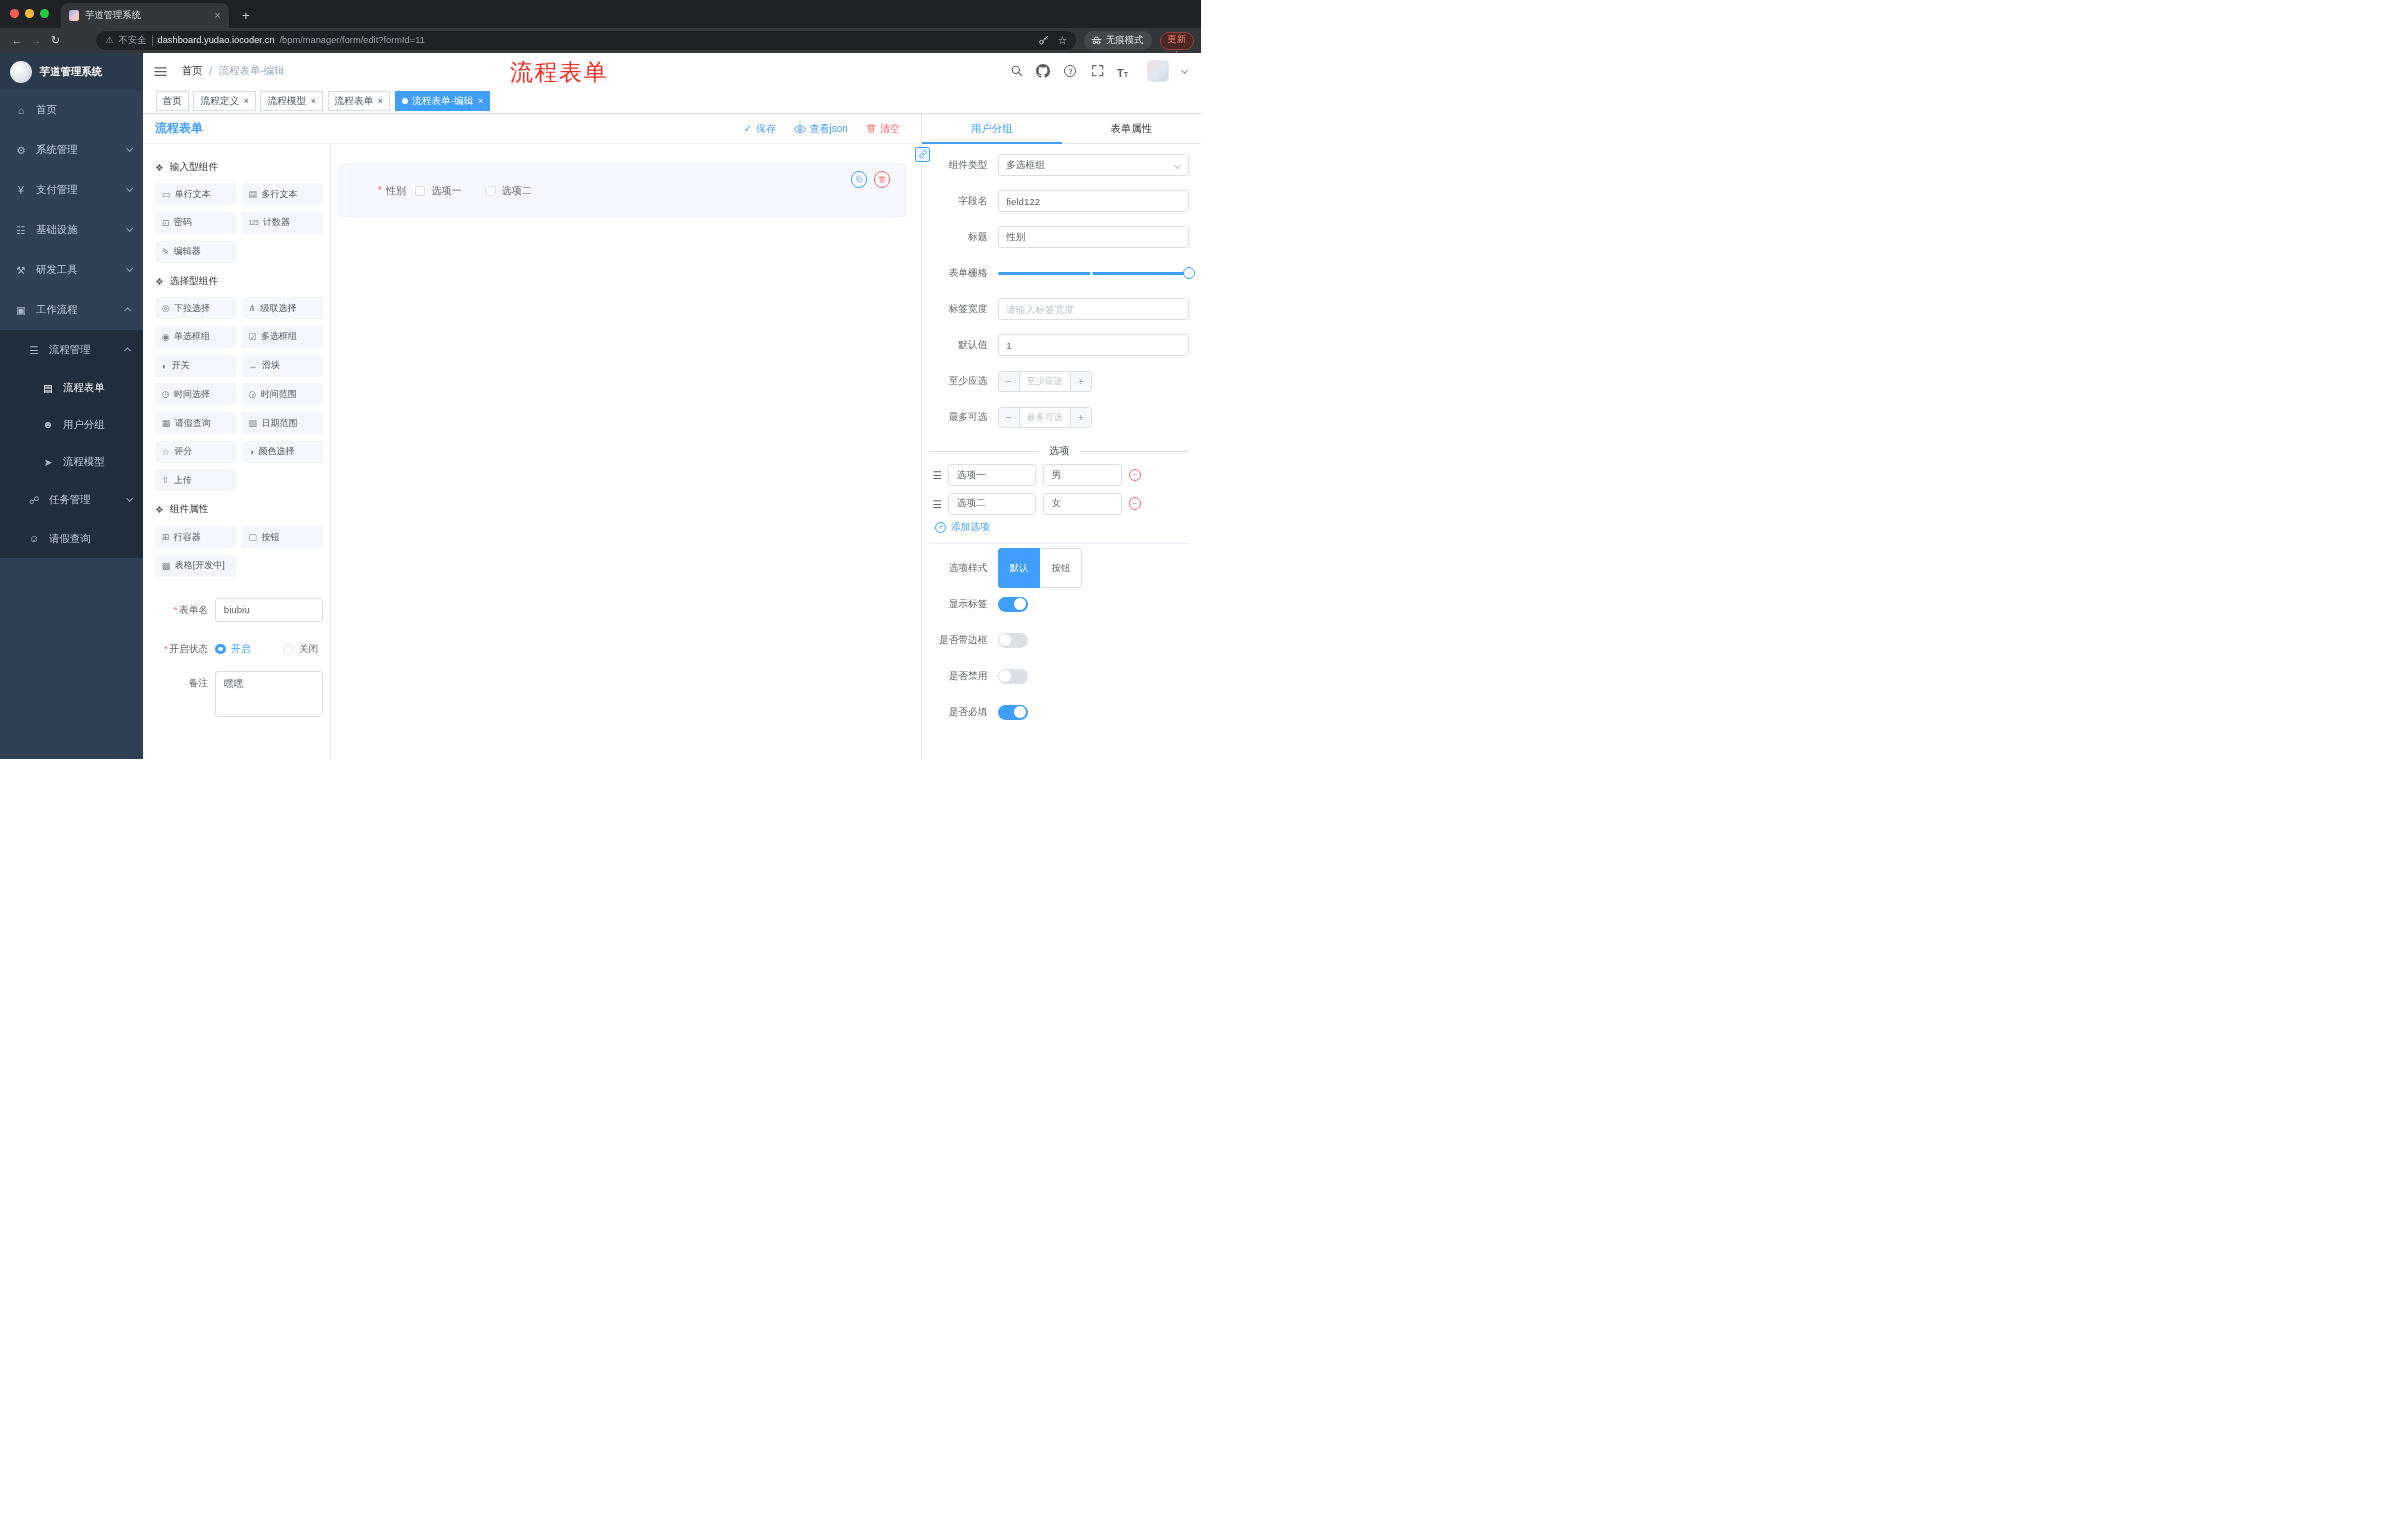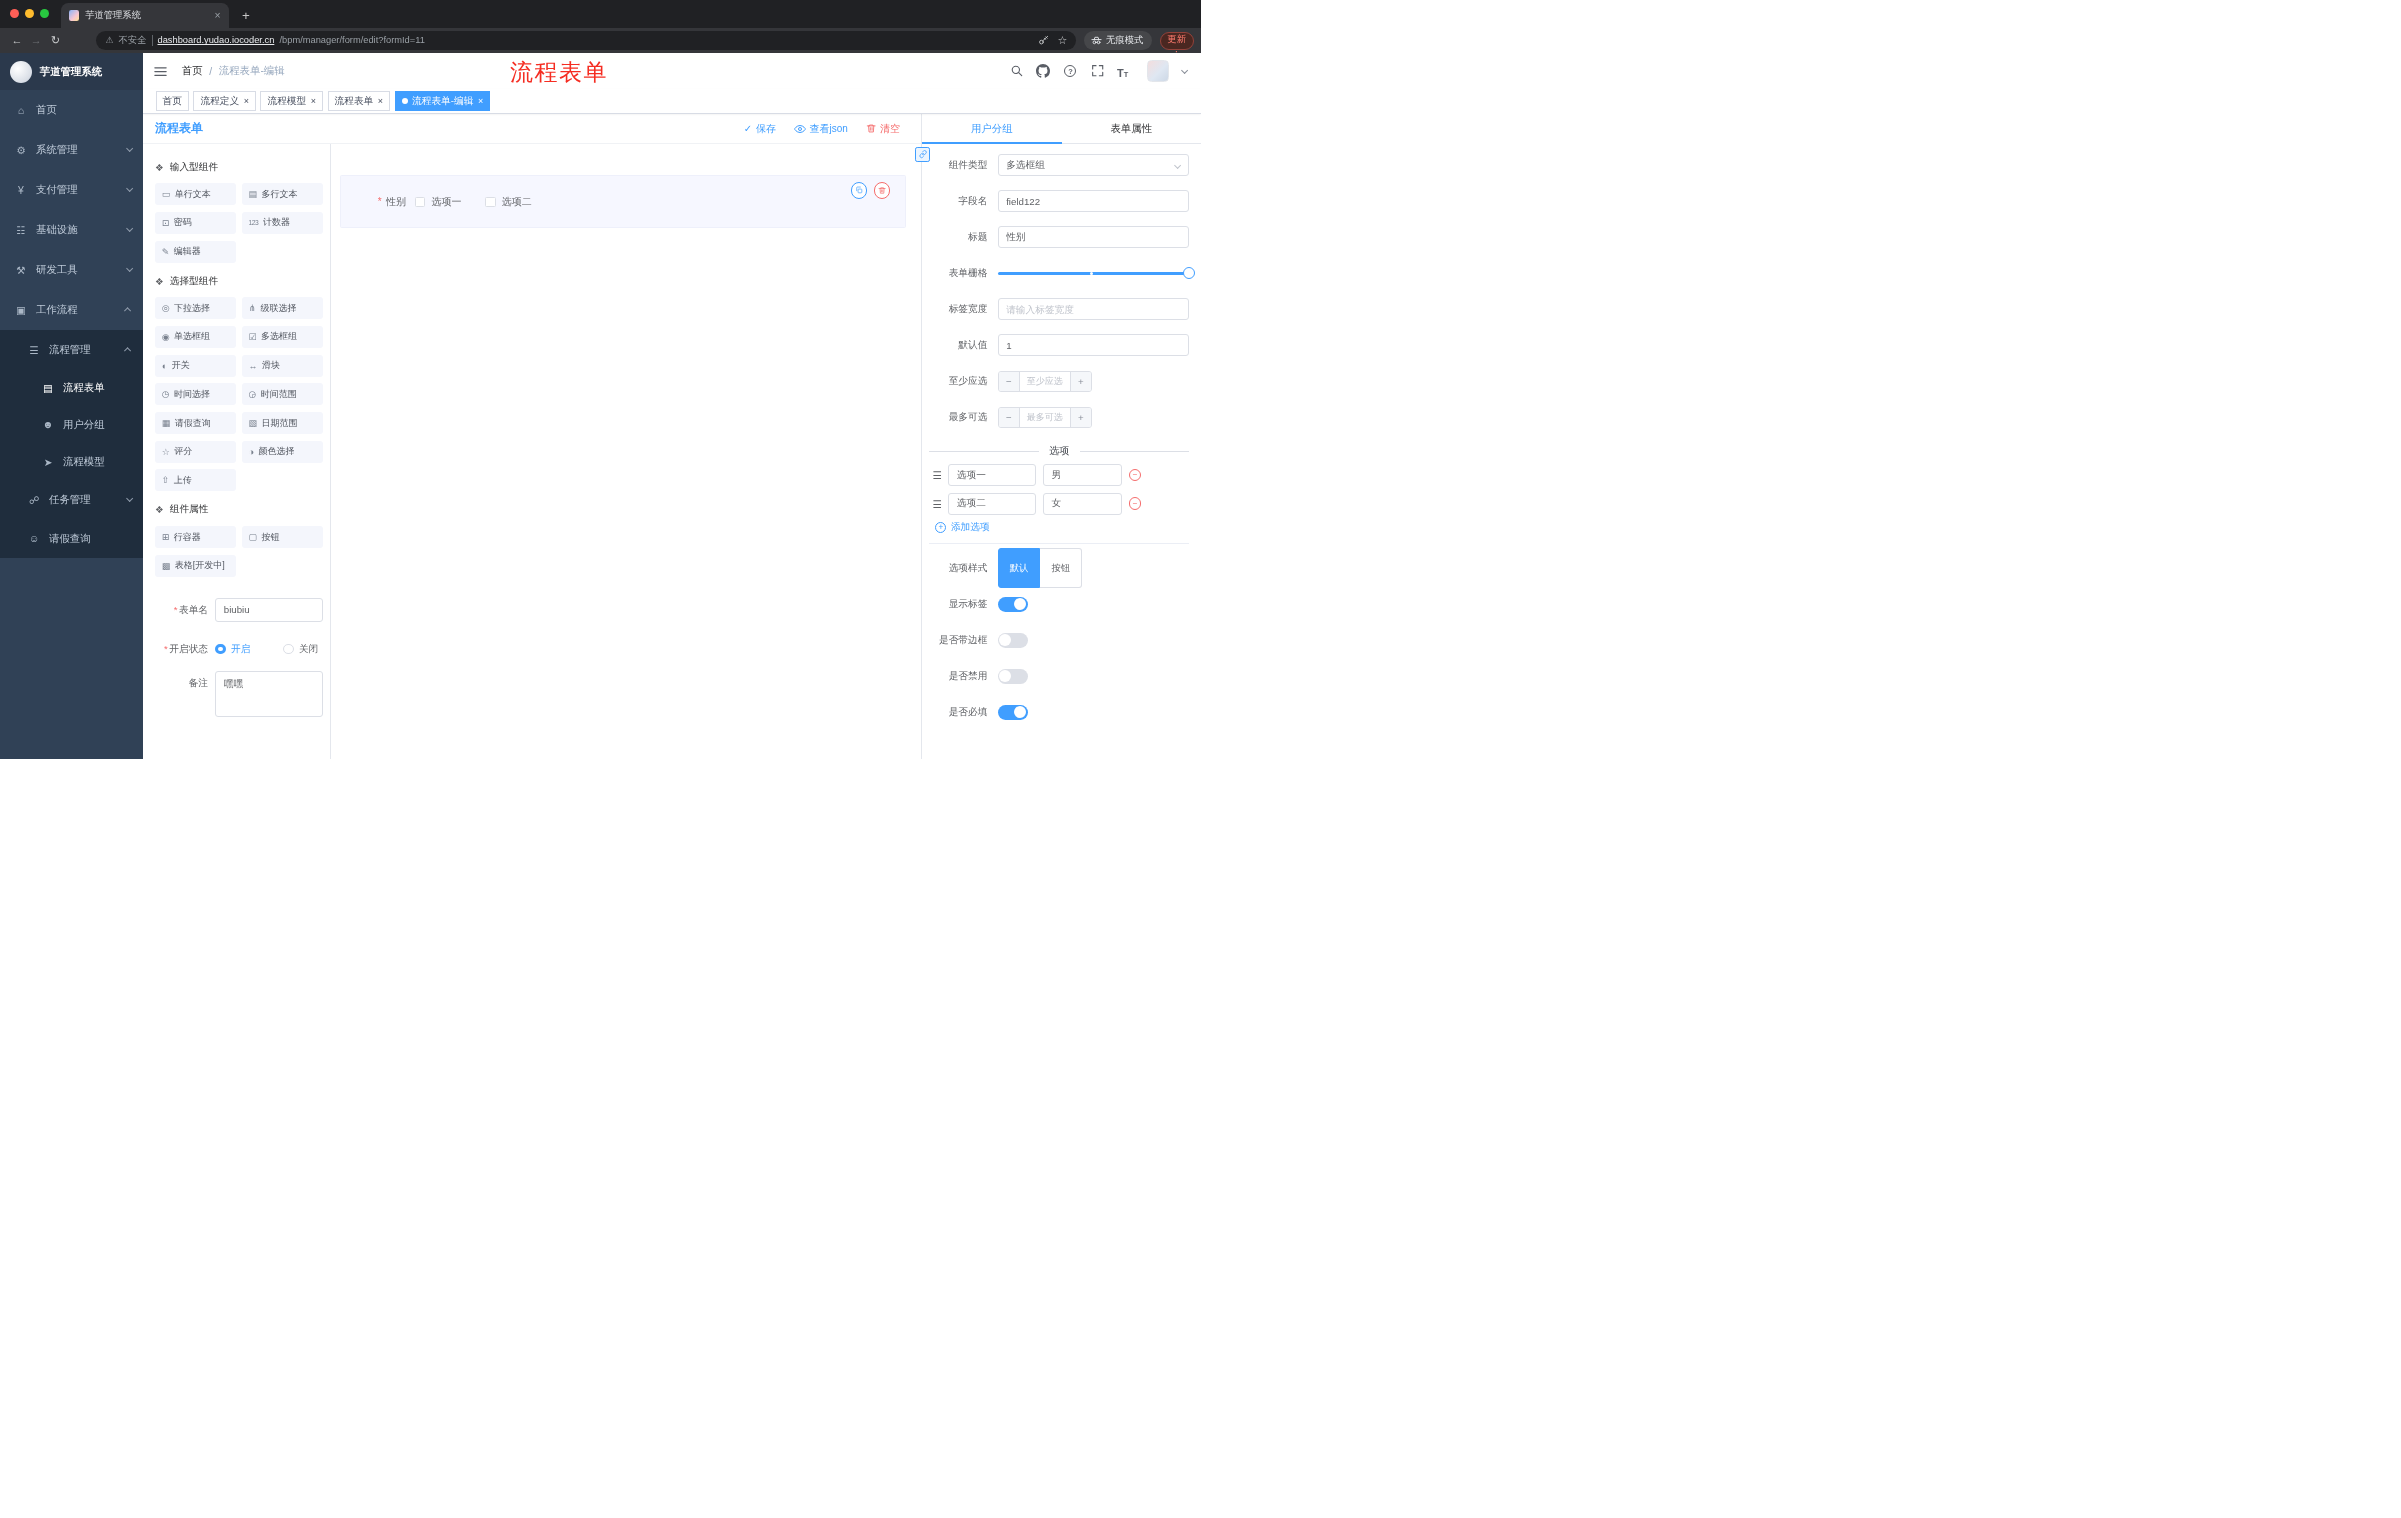--- a/index.html
+++ b/index.html
@@ -22,21 +22,21 @@
     color:#c6c6c6; font-size:13.4px; cursor:pointer; }
 
   .toolbar { height:25px; background:#35363a; display:flex; align-items:center; padding:0 7.4px; flex-shrink:0; }
   .navbtn { width:19.3px; height:19.3px; display:grid; place-items:center; color:#c8cacc; font-size:11px;
     border-radius:50%; cursor:pointer; }
   .navbtn.dim { color:#6e7175; }
   .urlpill { flex:1; height:19.3px; background:#202124; border-radius:9.7px; margin:0 7.4px 0 31px;
     display:flex; align-items:center; padding:0 9px; gap:5.2px; color:#9aa0a6; font-size:9.3px; }
   .warn { font-size:9px; color:#9aa0a6; }
   .pill-sep { width:0.7px; height:10.4px; background:#5f6368; }
-  .url-domain { color:#e8eaed;text-decoration:underline; }
+  .url-domain { color:#e8eaed; }
   .url-path { color:#9aa0a6; }
   .pill-right { margin-left:auto; display:flex; align-items:center; gap:9px; color:#c8cacc; }
   .incog { height:19.3px; border-radius:9.7px; background:#46474a; color:#e8eaed; font-size:9.3px;
     display:flex; align-items:center; gap:4.5px; padding:0 9px 0 6.7px; margin-right:7.4px; }
   .update { height:18px; border-radius:9px; background:#4a2721; border:0.7px solid #93423a;
     color:#ff7b6e; font-size:9.3px; display:flex; align-items:center; gap:3.7px; padding:0 6.7px; cursor:pointer;flex-direction:column; }
   .update .dots { font-size:9.7px; }
 
   
   .app { flex:1; display:flex; min-height:0; }
@@ -119,21 +119,21 @@
   .radio-line { display:flex; align-items:center; gap:33px; padding-top:6px; }
   .radio { display:flex; align-items:center; gap:5.2px; font-size:9.7px; color:#606266; cursor:pointer; }
   .rdot { width:10.4px; height:10.4px; border:0.7px solid #dcdfe6; border-radius:50%; background:#fff; }
   .radio.sel .rdot { border:3px solid #409eff; }
   .radio.sel .rlabel { color:#409eff; }
 
   .canvas { flex:1; padding:19.3px 15px 0 9px; background:#fff; min-width:0; }
   .field-row { display:flex; align-items:center; }
   .f-label { width:74px; flex-shrink:0; text-align:right; font-size:10px; color:#606266; padding-right:9px; }
   .f-ctl { flex:1; display:flex; align-items:center; }
-  .selected-block { position:relative; margin-top:12px; background:#f6f7ff; border:0.7px solid #eef0fb;
+  .selected-block { position:relative; margin-top:1px; background:#f6f7ff; border:0.7px solid #eef0fb;
     border-radius:1.5px; padding:18.6px 10.4px 18.6px 0; cursor:pointer; }
   .block-actions { position:absolute; top:6px; right:15px; display:flex; gap:6.7px; }
   .circle-btn { width:16.3px; height:16.3px; border-radius:50%; background:#fff; display:grid; place-items:center; cursor:pointer; }
   .circle-btn.copy { border:0.7px solid #409eff; color:#409eff; }
   .circle-btn.del { border:0.7px solid #f56c6c; color:#f56c6c; }
   .cb { display:flex; align-items:center; gap:6px; margin-right:24px; font-size:10px; color:#606266; cursor:pointer; }
   .cbox { width:10.4px; height:10.4px; border:0.7px solid #dcdfe6; border-radius:1.5px; background:#fff; }
 
   
   .props { width:279px; flex-shrink:0; background:#fff; display:flex; flex-direction:column; position:relative; }

